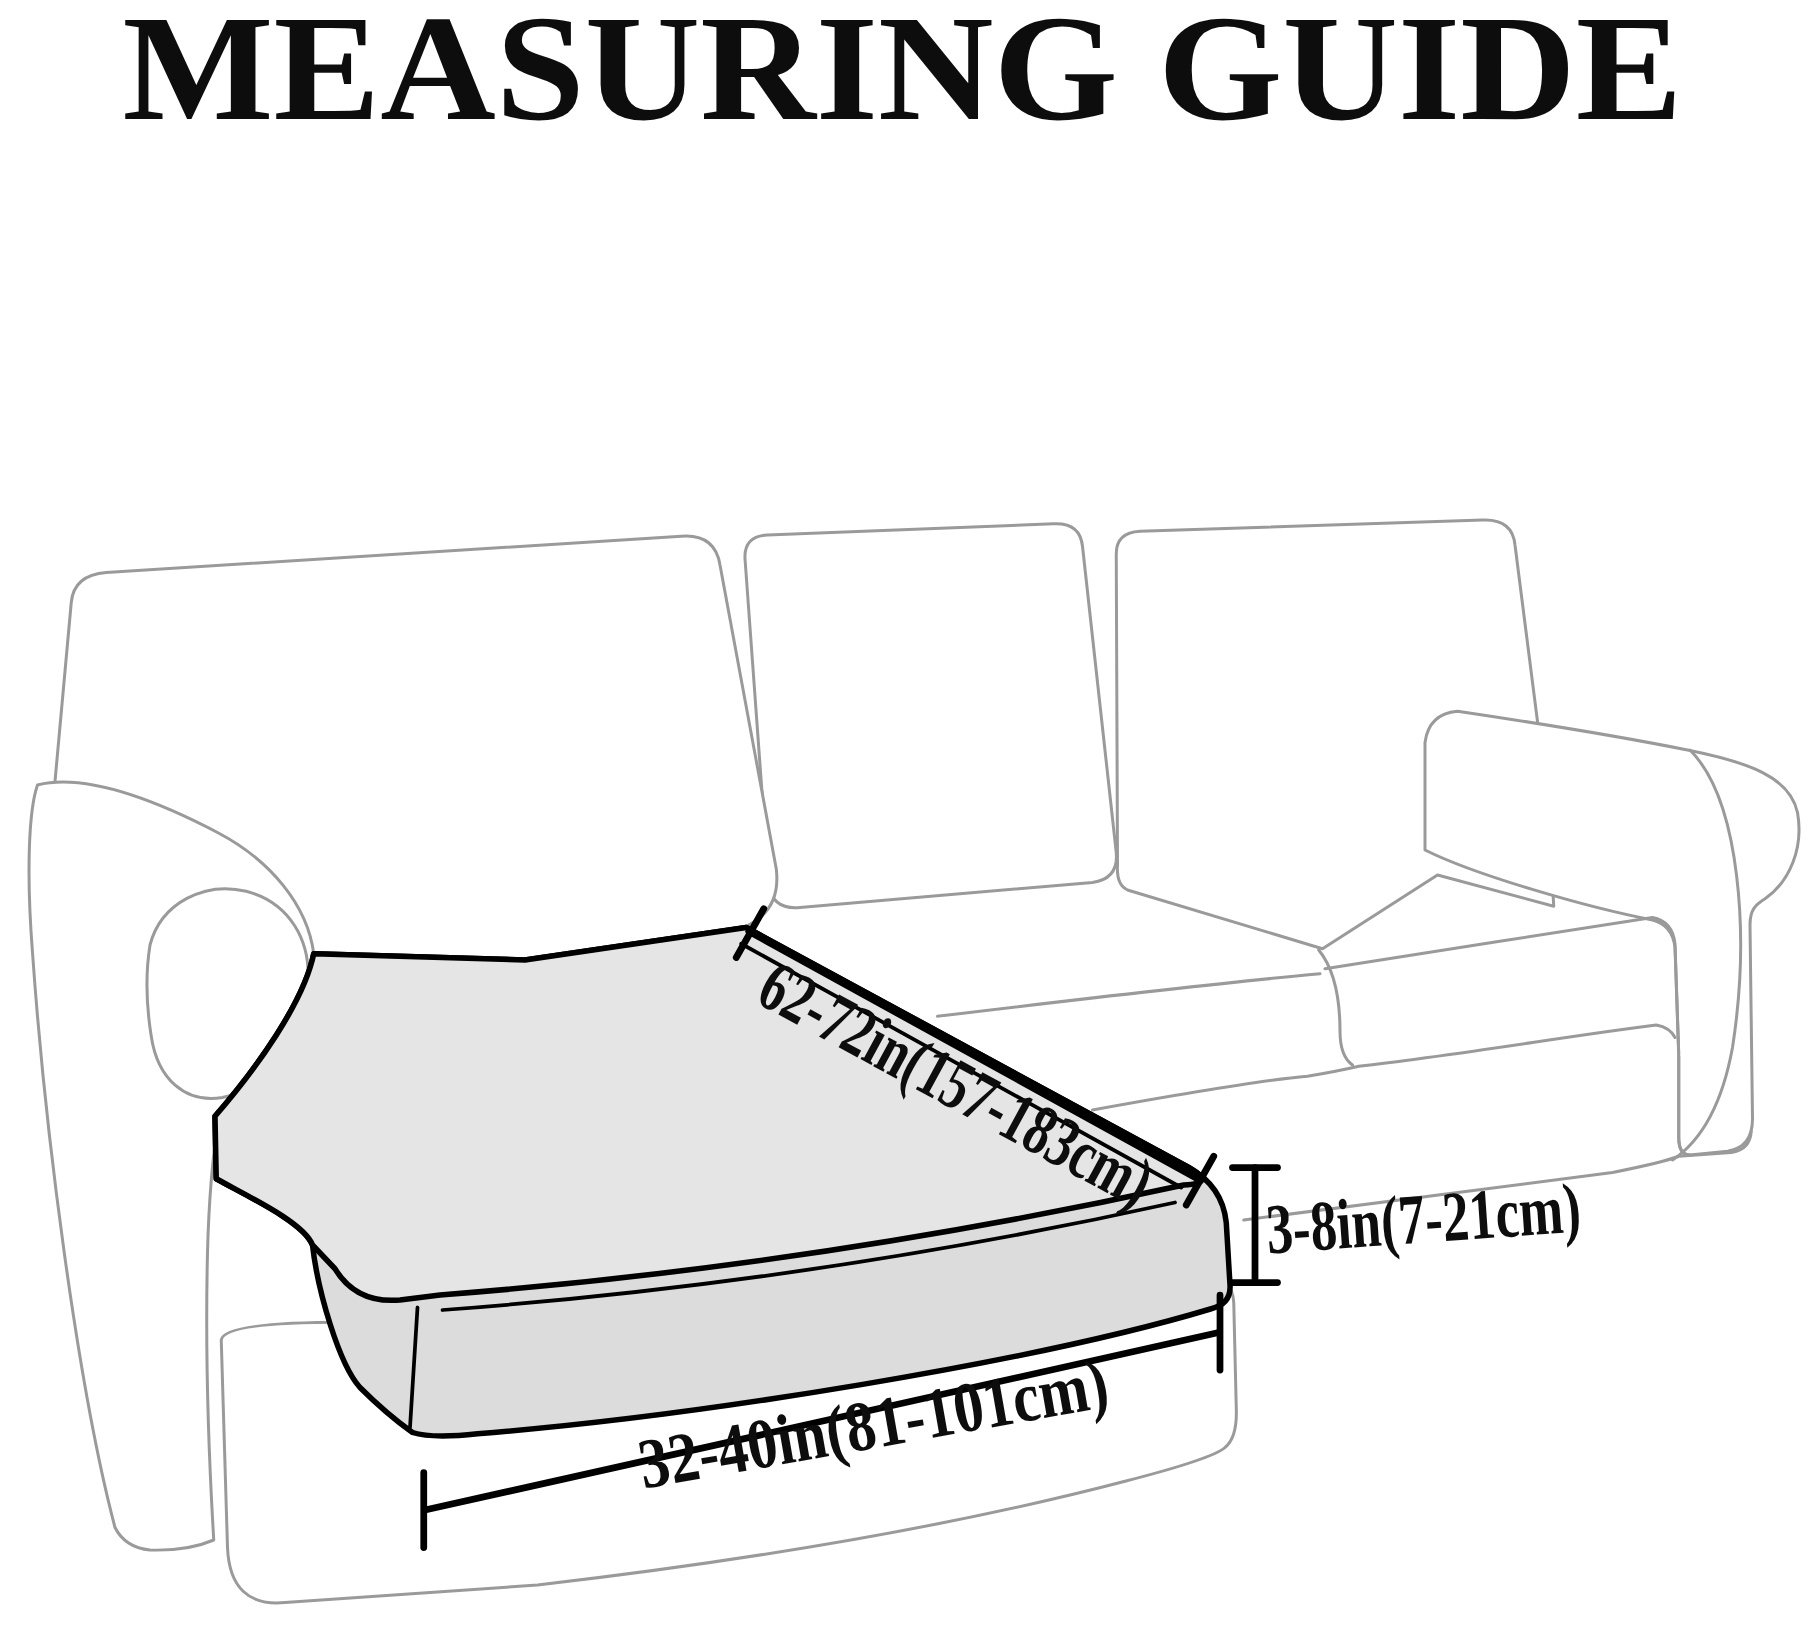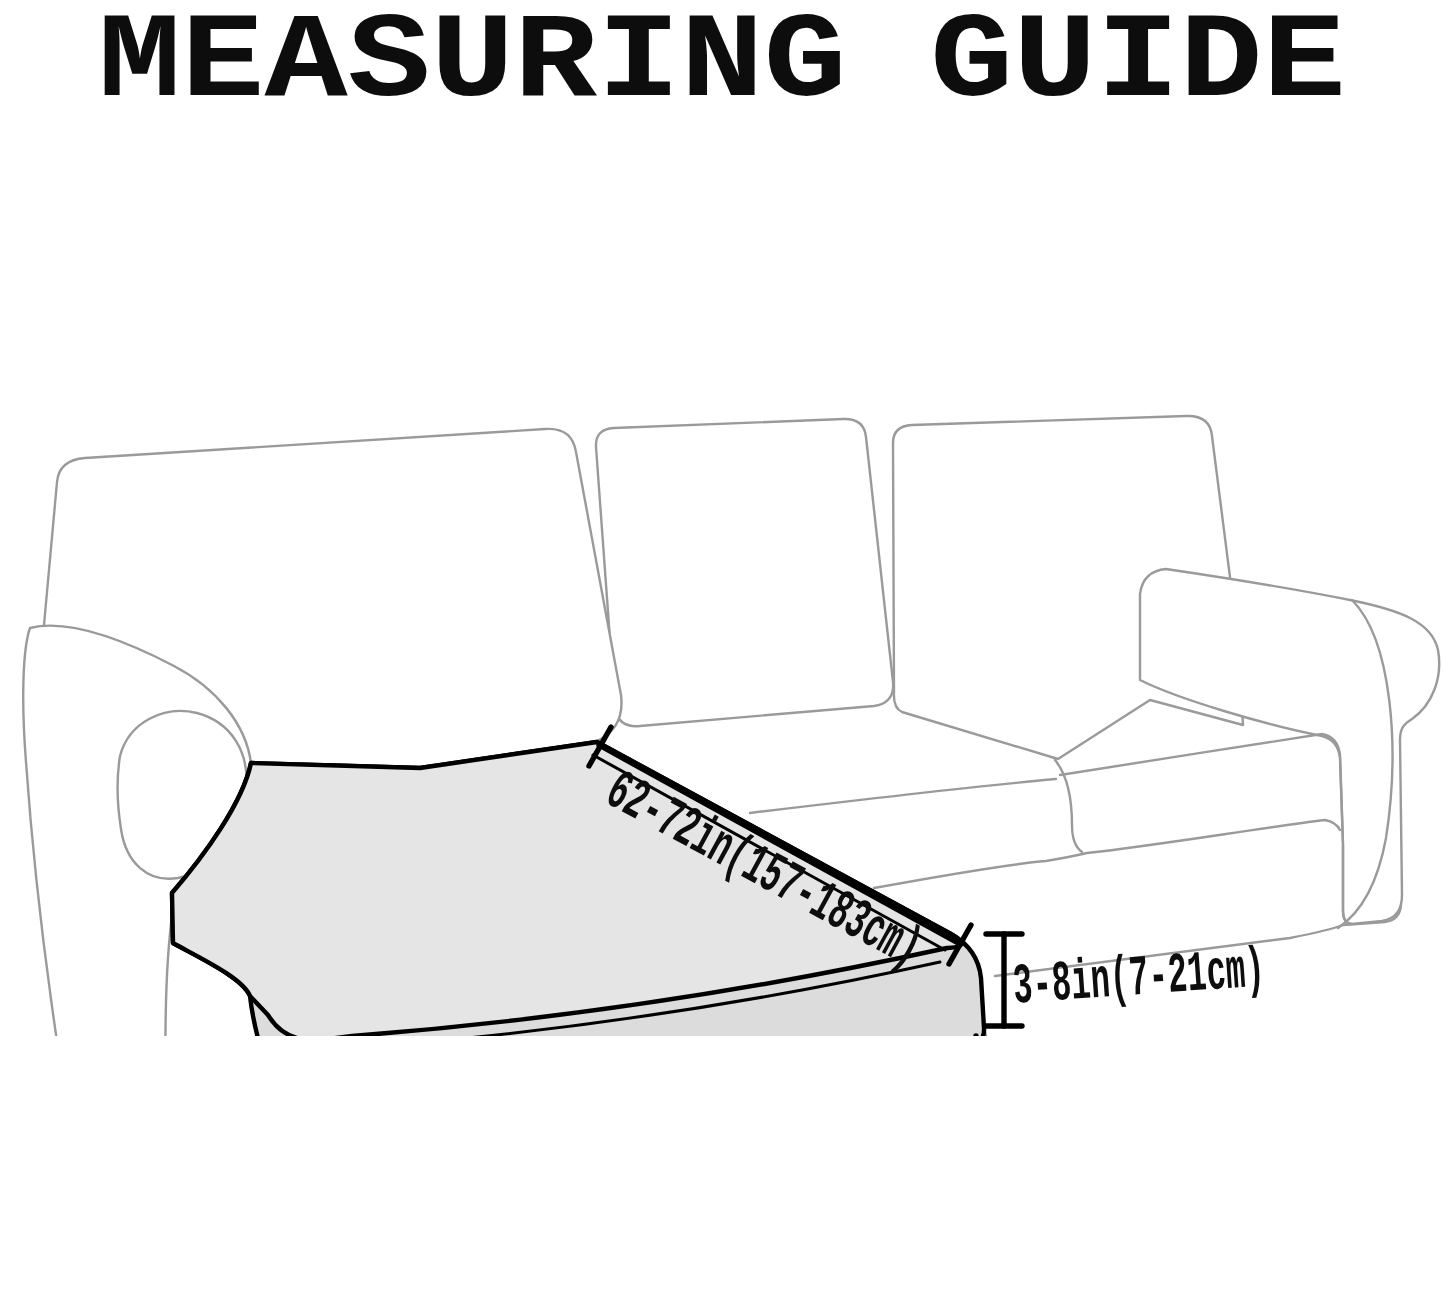--- a/index.html
+++ b/index.html
@@ -1,20 +1,20 @@
 <!DOCTYPE html>
 <html><head>
 <meta charset="utf-8">
 <style>
   html,body{margin:0;padding:0;background:#fff;}
   .canvas{
     position:relative;
-    width:1445px;height:1036px;
+    width:1445px;height:1300px;
     background:#ffffff;
-    font-family:Liberation Mono, monospace;
+    font-family:Liberation Serif, serif;
     overflow:hidden;
   }
   svg{position:absolute;left:0;top:0;display:block;}
   .sofa-line{fill:none;stroke:#9a9a9a;stroke-width:2.4;stroke-linecap:round;stroke-linejoin:round;}
   .sofa-fill{fill:#ffffff;stroke:#9a9a9a;stroke-width:2.4;stroke-linejoin:round;}
   .cushion-outline{stroke:#000000;stroke-width:4.4;stroke-linejoin:round;stroke-linecap:round;}
   .pipe{fill:none;stroke:#000000;stroke-width:3;stroke-linecap:round;}
   .dim{stroke:#000000;stroke-width:5.4;stroke-linecap:round;fill:none;}
   .dim-label{font-weight:bold;fill:#0d0d0d;}
   .title-text{font-weight:bold;fill:#0d0d0d;}

